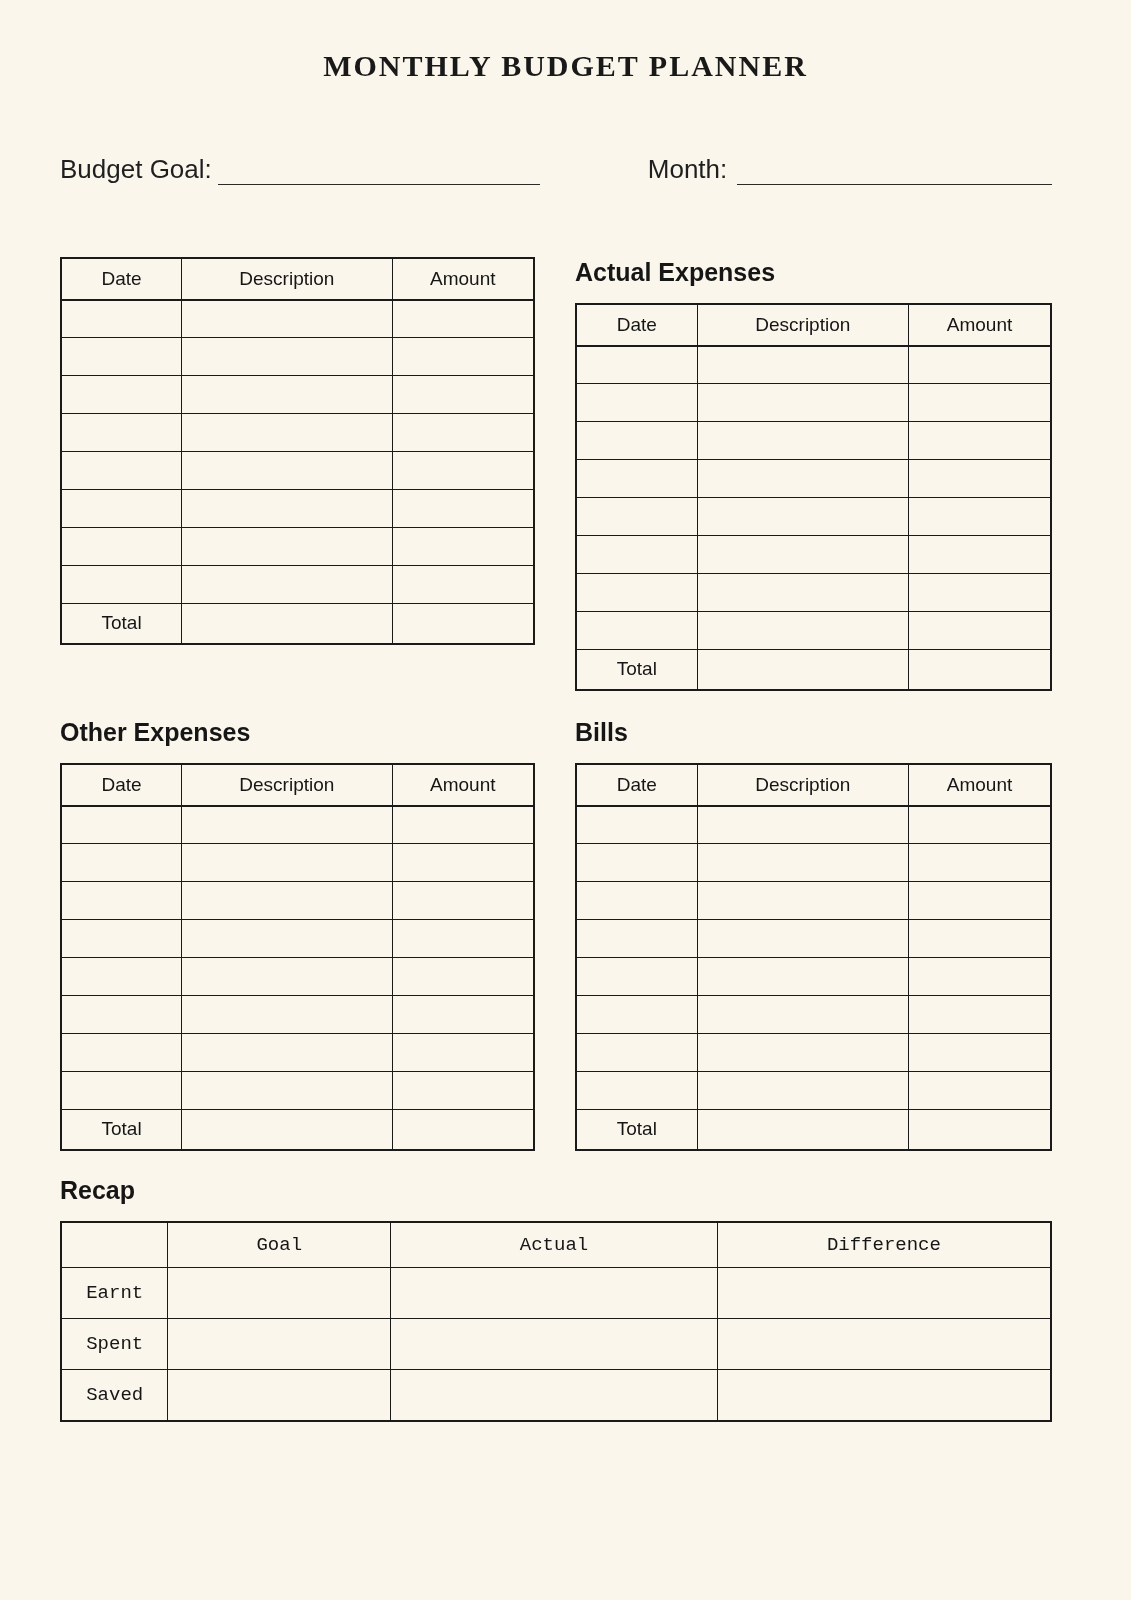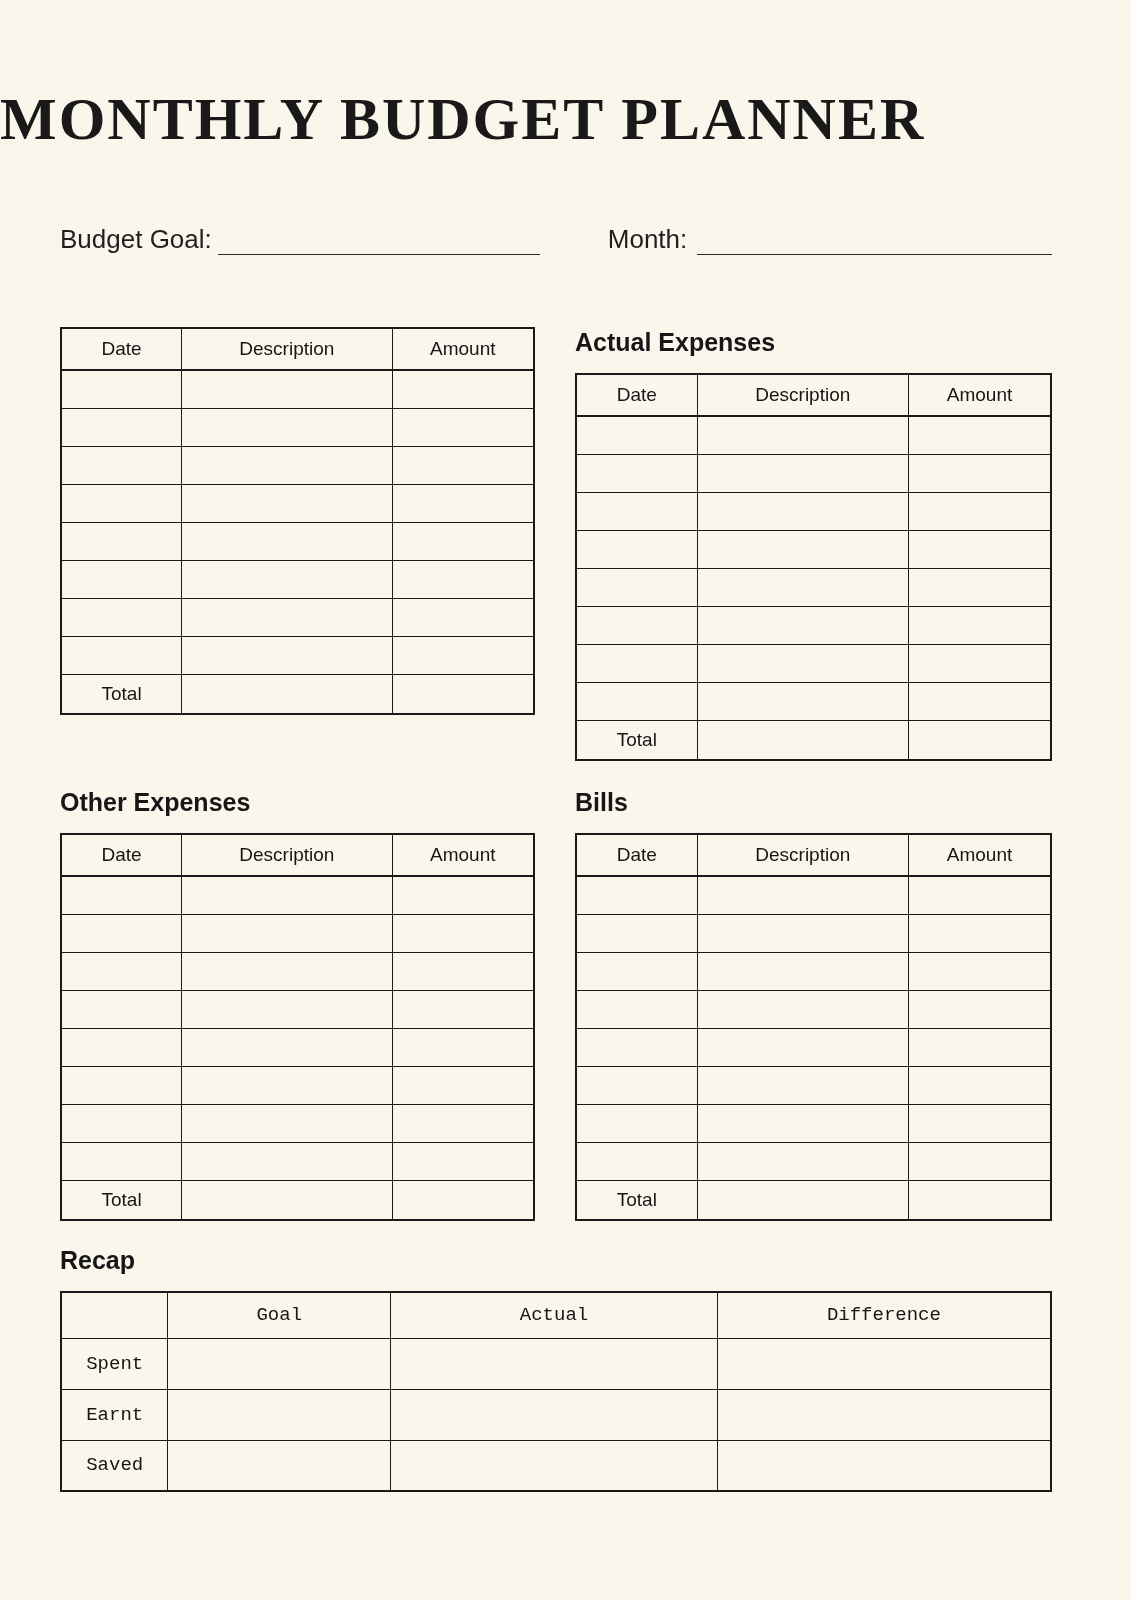--- a/index.html
+++ b/index.html
@@ -17,24 +17,25 @@
   }
 
   .page {
     position: relative;
     width: 1131px;
     height: 1600px;
   }
 
   
   .page-title {
-    margin-top: 85px;
+    margin-top: 49px;
+    text-align: center;
     font-family: "Liberation Serif", "DejaVu Serif", serif;
     font-weight: 700;
-    font-size: 60px;
+    font-size: 30px;
     line-height: 1.15;
     letter-spacing: 2px;
     color: #191919;
   }
 
   
   .fields-row {
     display: flex;
     align-items: flex-end;
     margin: 70px 79px 0 60px;
@@ -52,21 +53,21 @@
   .field-line {
     display: inline-block;
     border-bottom: 1.5px solid #2a2a2a;
     height: 30px;
   }
   .budget-goal-field .field-line {
     width: 322px;
     margin-left: 6px;
   }
   .month-field {
-    margin-left: 68px;
+    margin-left: 108px;
     flex: 1;
   }
   .month-field .field-line {
     flex: 1;
     margin-left: 10px;
   }
 
   
   .tables-grid {
     display: grid;
@@ -435,27 +436,27 @@
       <thead>
         <tr>
           <th></th>
           <th>Goal</th>
           <th>Actual</th>
           <th>Difference</th>
         </tr>
       </thead>
       <tbody>
         <tr>
-          <td>Spent</td>
+          <td>Earnt</td>
           <td></td>
           <td></td>
           <td></td>
         </tr>
         <tr>
-          <td>Earnt</td>
+          <td>Spent</td>
           <td></td>
           <td></td>
           <td></td>
         </tr>
         <tr>
           <td>Saved</td>
           <td></td>
           <td></td>
           <td></td>
         </tr>

